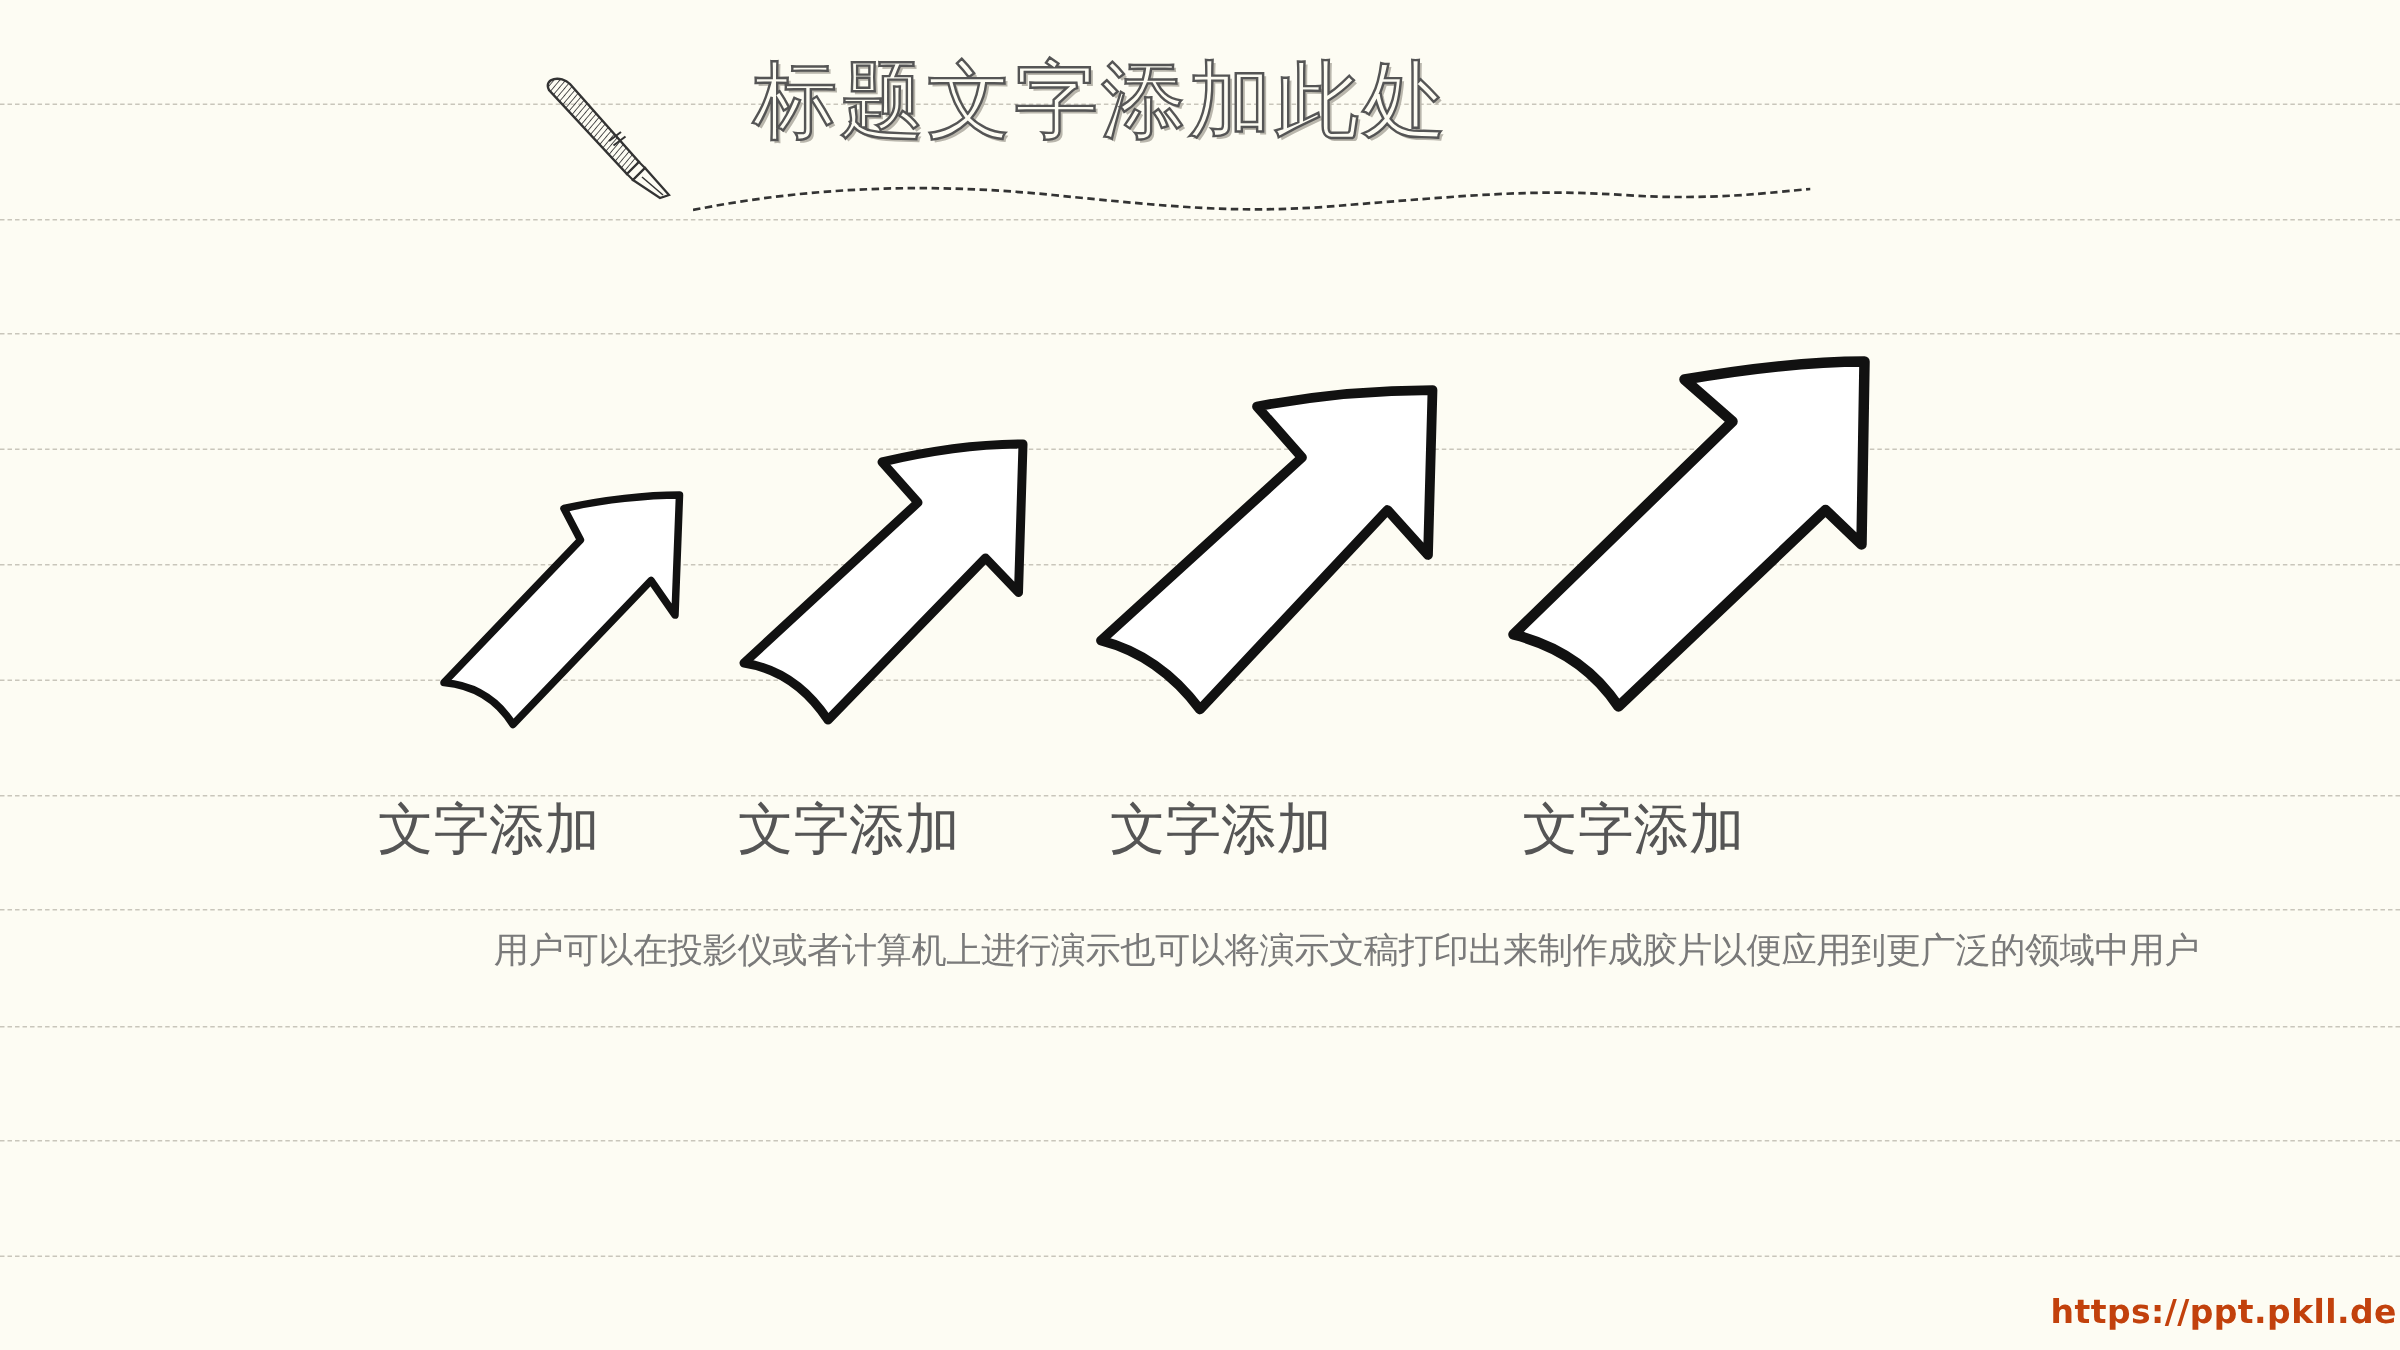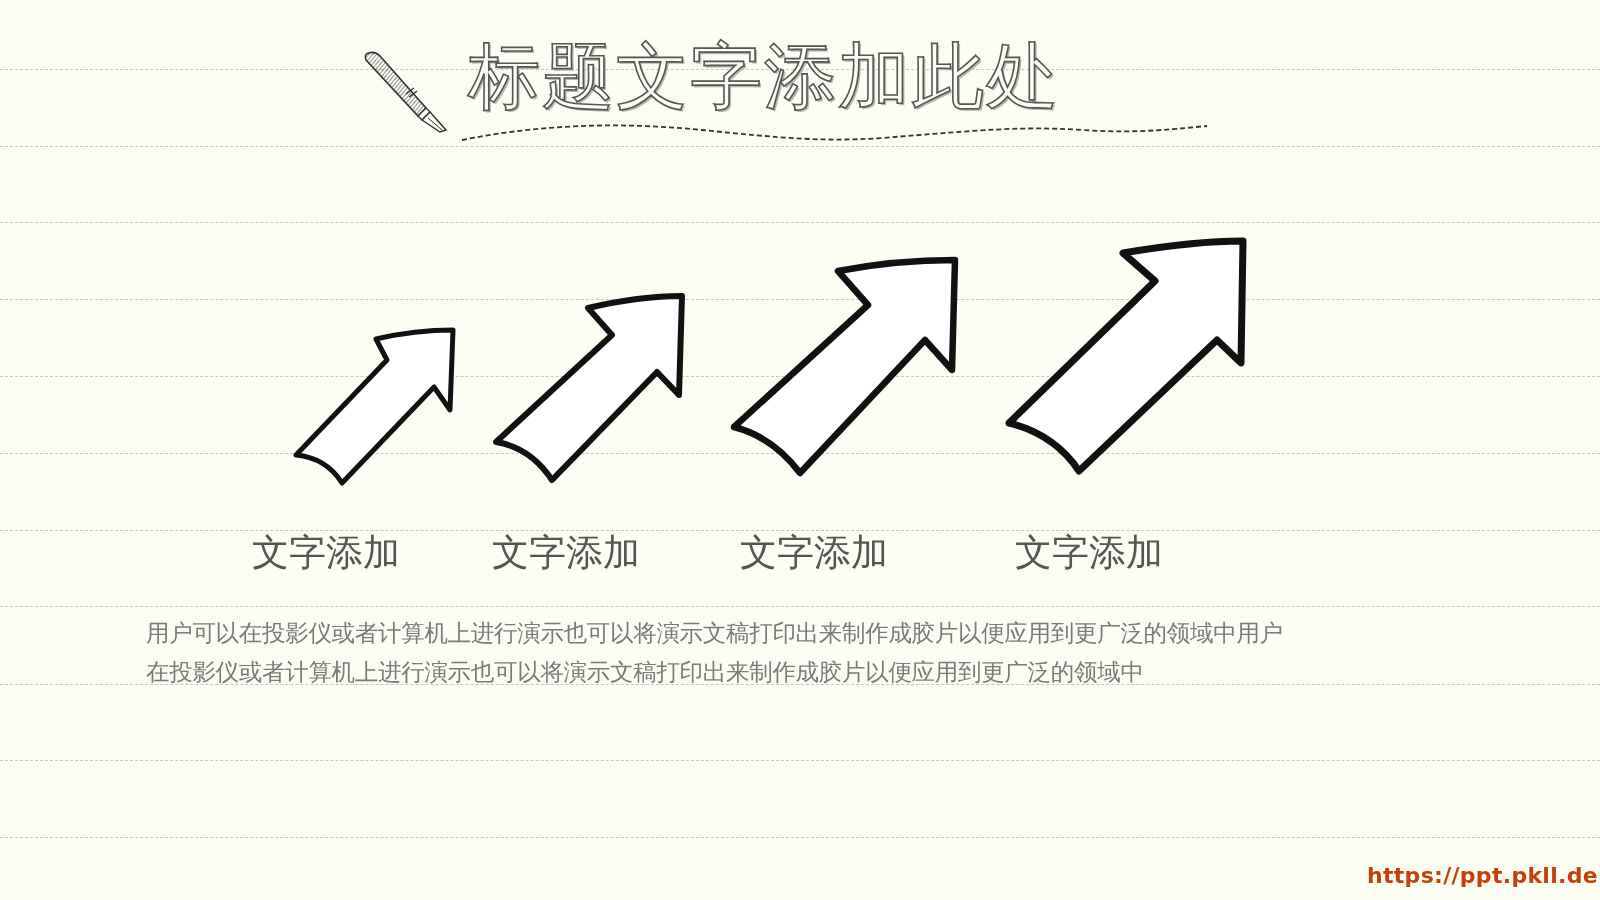--- a/index.html
+++ b/index.html
@@ -7,41 +7,42 @@
     width:1600px; height:900px; overflow:hidden;
     background:#fdfcf3;
     position:relative;
     font-family:"DejaVu Serif","Liberation Serif",serif;
   }
   .ruled-line {
     position:absolute; left:0; width:1600px; height:0;
     border-top:1.5px dashed #c9c6bb;
   }
   .title {
-    position:absolute; left:468px; top:40px;
-    font-size:72px; letter-spacing:2px;
+    position:absolute; left:502px; top:40px;
+    font-size:56px; letter-spacing:2px;
     color:#fdfcf3;
     -webkit-text-stroke:1.6px #555;
     text-shadow: 2px 2px 0 #b9b6ac;
     font-family:"DejaVu Serif","Liberation Serif",serif;
     line-height:1;
     white-space:nowrap;
   }
   .pen { position:absolute; left:360px; top:50px; width:100px; height:90px; }
   .wave { position:absolute; left:462px; top:118px; width:745px; height:30px; }
   .arrow { position:absolute; }
   .label {
     position:absolute; top:534px;
     font-size:37px; color:#555;
     white-space:nowrap; line-height:1;
   }
   .body-text {
     position:absolute; left:146px; top:614px; width:1320px;
     font-size:23.5px; color:#7a7a7a; line-height:38.5px;
     letter-spacing:-0.3px;
+    text-align:right;
   }
   .body-text span { display:block; white-space:nowrap; }
   .watermark {
     position:absolute; left:1367px; top:863px;
     font-family:"DejaVu Sans","Liberation Sans",sans-serif;
     font-size:22px; font-weight:bold; color:#c2410c;
     letter-spacing:.3px;
   }
 </style>
 </head>
@@ -97,16 +98,15 @@
   <path d="M4,188 L150,46 L118,18 C165,10 205,6 238,6 L236,128 L212,105 L74,236 C58,212 36,196 4,188 Z" fill="#fff" stroke="#111" stroke-width="7" stroke-linejoin="round"></path>
 </svg>
 
 <div class="label" style="left:252px">文字添加</div>
 <div class="label" style="left:492px">文字添加</div>
 <div class="label" style="left:740px">文字添加</div>
 <div class="label" style="left:1015px">文字添加</div>
 
 <div class="body-text">
   <span>用户可以在投影仪或者计算机上进行演示也可以将演示文稿打印出来制作成胶片以便应用到更广泛的领域中用户</span>
-  <span>在投影仪或者计算机上进行演示也可以将演示文稿打印出来制作成胶片以便应用到更广泛的领域中</span>
 </div>
 
 <div class="watermark">https://ppt.pkll.de</div>
 
 </body></html>

